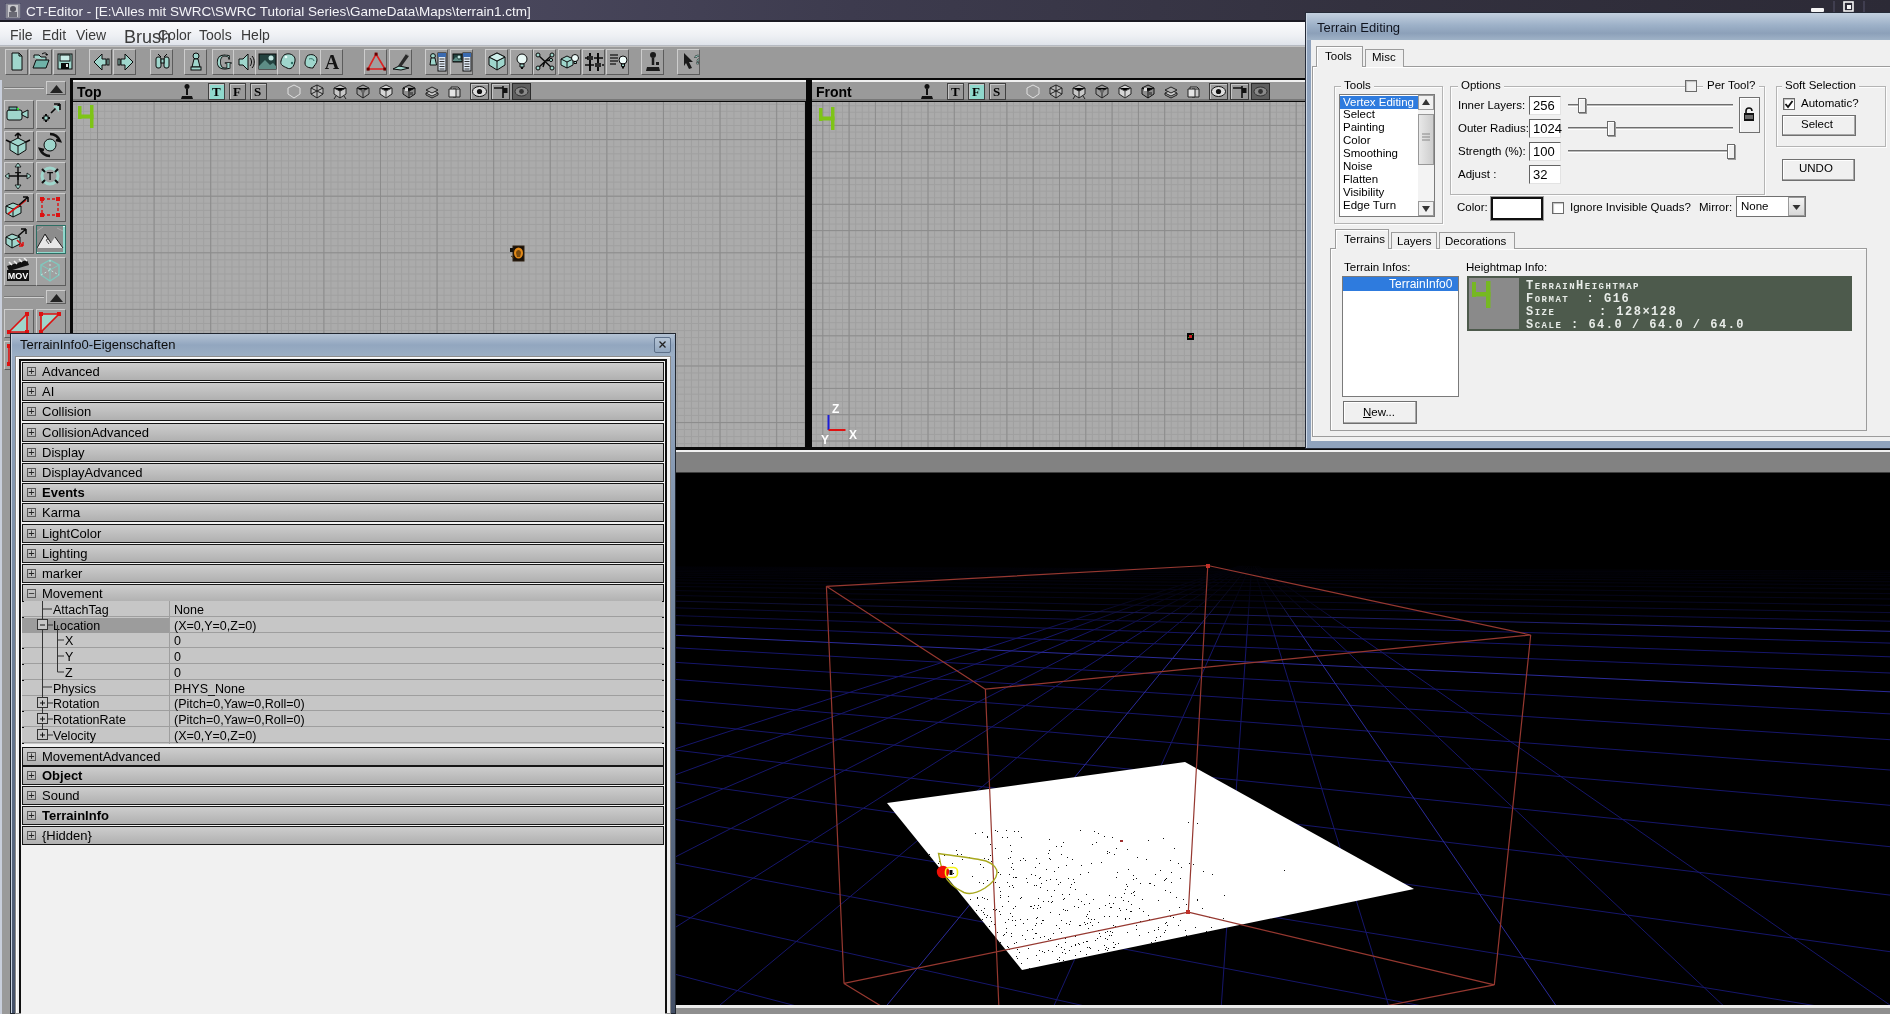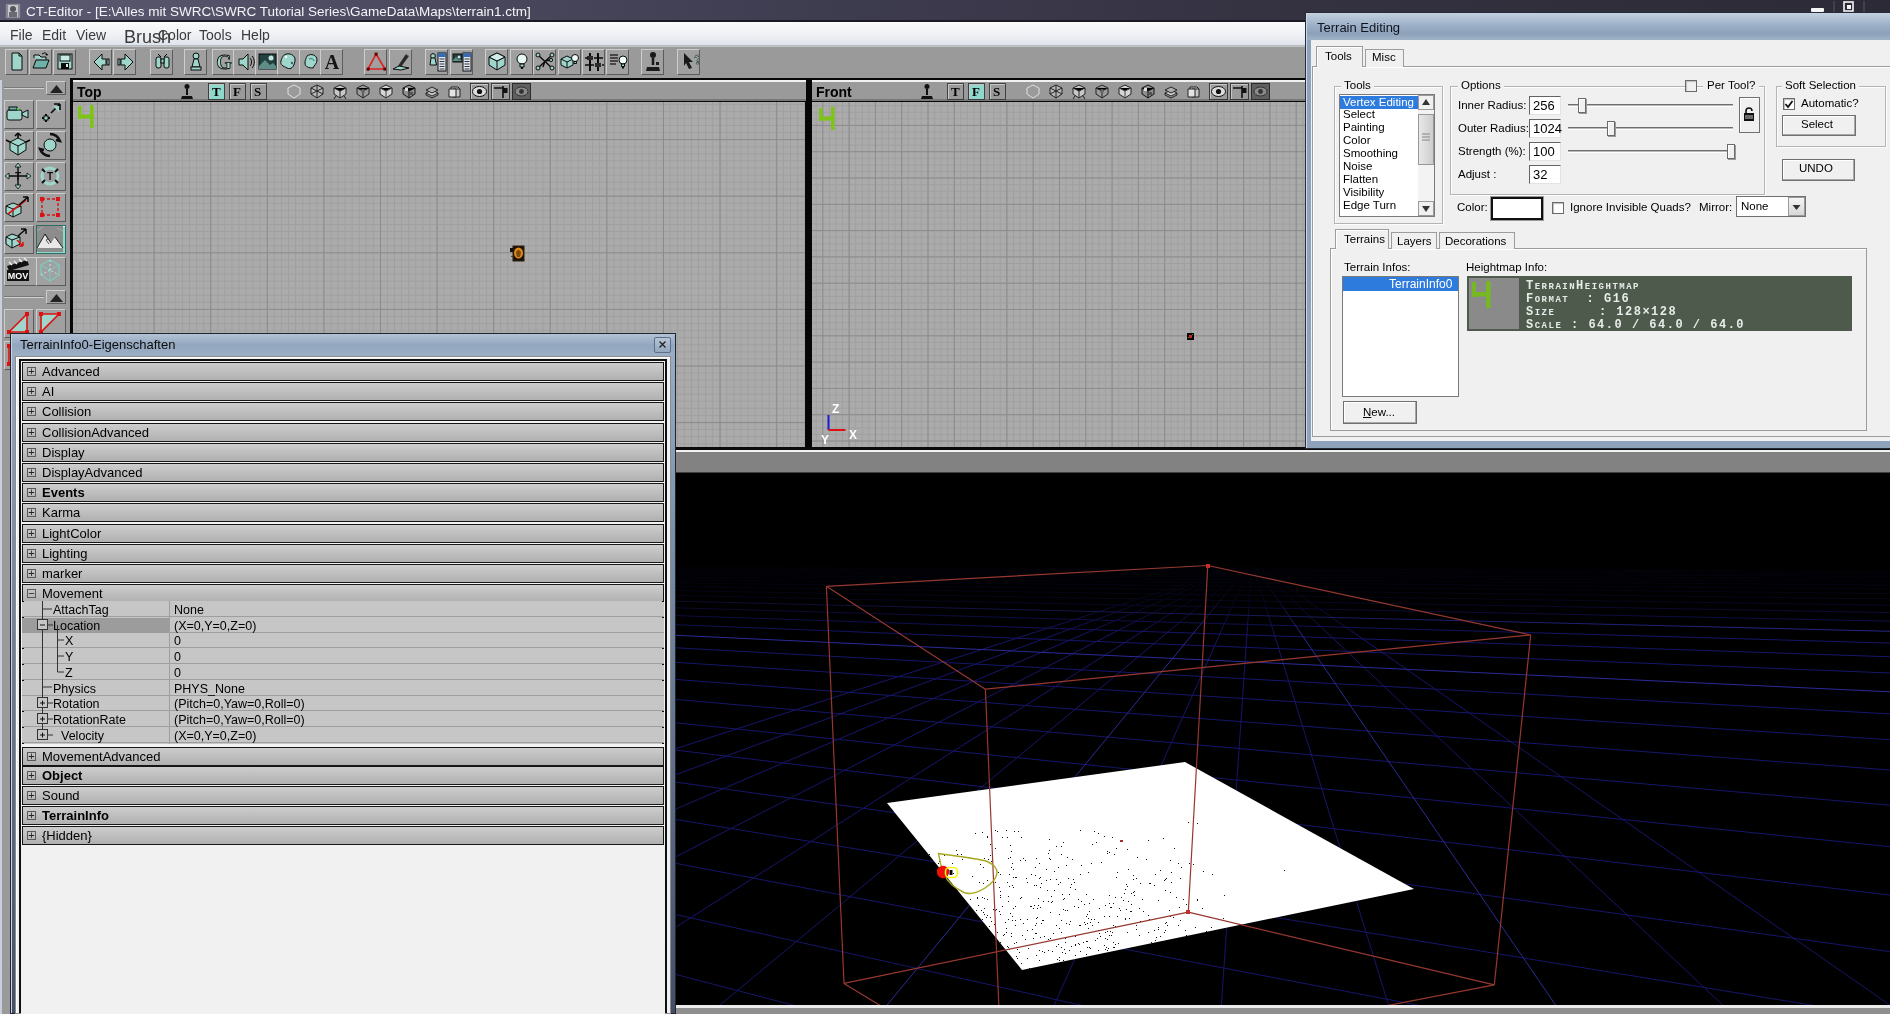--- a/index.html
+++ b/index.html
@@ -634,21 +634,21 @@
     <div class="" style="left:22px;top:681px;width:642px;height:15px;background:#c6c6c6;border-bottom:1px solid #9e9e9e;"></div>
     <div class="t" style="left:53px;top:682px;font-size:12.5px;">Physics</div>
     <div class="t" style="left:174px;top:682px;font-size:12.5px;">PHYS_None</div>
     <div class="" style="left:22px;top:696px;width:642px;height:15px;background:#c6c6c6;border-bottom:1px solid #9e9e9e;"></div>
     <div class="t" style="left:53px;top:697px;font-size:12.5px;">Rotation</div>
     <div class="t" style="left:174px;top:697px;font-size:12.5px;">(Pitch=0,Yaw=0,Roll=0)</div>
     <div class="" style="left:22px;top:712px;width:642px;height:15px;background:#c6c6c6;border-bottom:1px solid #9e9e9e;"></div>
     <div class="t" style="left:53px;top:713px;font-size:12.5px;">RotationRate</div>
     <div class="t" style="left:174px;top:713px;font-size:12.5px;">(Pitch=0,Yaw=0,Roll=0)</div>
     <div class="" style="left:22px;top:728px;width:642px;height:15px;background:#c6c6c6;border-bottom:1px solid #9e9e9e;"></div>
-    <div class="t" style="left:61px;top:729px;font-size:12.5px;">Velocity</div>
+    <div class="t" style="left:53px;top:729px;font-size:12.5px;">Velocity</div>
     <div class="t" style="left:174px;top:729px;font-size:12.5px;">(X=0,Y=0,Z=0)</div>
     <svg style="position:absolute;left:22px;top:601px;" width="642" height="143" viewBox="0 0 642 143">
       <path d="M20.5 0V133" stroke="#333"></path>
       <path d="M20.5 8H30" stroke="#333"></path>
       <path d="M25 24H31" stroke="#333"></path>
       <path d="M35.5 39H42" stroke="#333"></path>
       <path d="M35.5 55H42" stroke="#333"></path>
       <path d="M35.5 71H42" stroke="#333"></path>
       <path d="M20.5 86H30" stroke="#333"></path>
       <path d="M25 102H31" stroke="#333"></path>
@@ -714,21 +714,21 @@
       <path d="M8 11L4 5h8z" fill="#333"></path>
     </svg>
     <div class="" style="left:1418px;top:114px;width:16px;height:51px;background:linear-gradient(90deg,#e8e8e8,#cdcdcd);border:1px solid #989898;"></div>
     <svg style="position:absolute;left:1418px;top:132px;" width="16" height="12" viewBox="0 0 16 12">
       <path d="M4 2h8M4 5h8M4 8h8" stroke="#888"></path>
     </svg>
     <div class="group" style="left:1450px;top:86px;width:315px;height:109px;"></div>
     <div class="t" style="left:1458px;top:79px;font-size:11.5px;background:#f0f0f0;padding:0 3px;">Options</div>
     <div class="cb" style="left:1685px;top:80px;width:12px;height:12px;background:#f0f0f0;"></div>
     <div class="t" style="left:1703px;top:79px;font-size:11.5px;background:#f0f0f0;padding:0 4px;">Per Tool?</div>
-    <div class="t" style="left:1458px;top:99px;font-size:11.5px;">Inner Radius:</div>
+    <div class="t" style="left:1458px;top:99px;font-size:11.5px;">Inner Layers:</div>
     <div class="edit" style="left:1529px;top:96px;width:32px;height:19px;">256</div>
     <div class="" style="left:1568px;top:104px;width:165px;height:3px;background:#b9b9b9;border-bottom:1px solid #fff;border-top:1px solid #6e6e6e;"></div>
     <div class="" style="left:1578px;top:98px;width:8px;height:15px;background:#f0f0f0;border:1px solid #6a6a6a;box-shadow:inset 1px 1px 0 #fff,1px 1px 0 #9a9a9a;"></div>
     <div class="t" style="left:1458px;top:122px;font-size:11.5px;">Outer Radius:</div>
     <div class="edit" style="left:1529px;top:119px;width:32px;height:19px;">1024</div>
     <div class="" style="left:1568px;top:127px;width:165px;height:3px;background:#b9b9b9;border-bottom:1px solid #fff;border-top:1px solid #6e6e6e;"></div>
     <div class="" style="left:1607px;top:121px;width:8px;height:15px;background:#f0f0f0;border:1px solid #6a6a6a;box-shadow:inset 1px 1px 0 #fff,1px 1px 0 #9a9a9a;"></div>
     <div class="t" style="left:1458px;top:145px;font-size:11.5px;">Strength (%):</div>
     <div class="edit" style="left:1529px;top:142px;width:32px;height:19px;">100</div>
     <div class="" style="left:1568px;top:150px;width:165px;height:3px;background:#b9b9b9;border-bottom:1px solid #fff;border-top:1px solid #6e6e6e;"></div>

